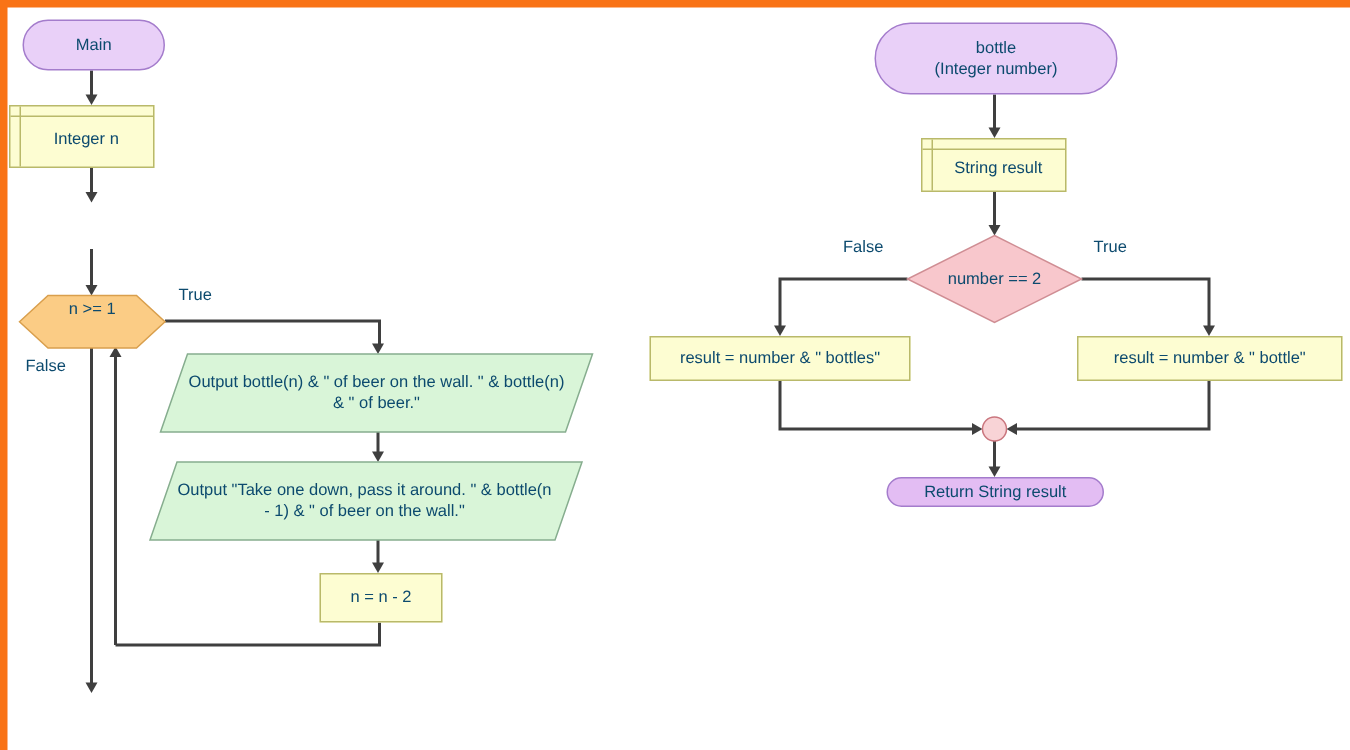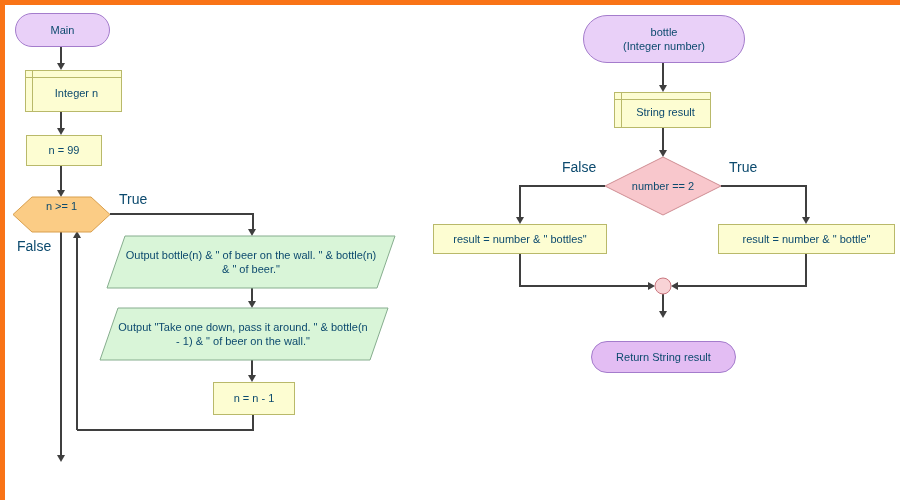--- a/index.html
+++ b/index.html
@@ -12,21 +12,21 @@
   .node{position:absolute;z-index:2;display:flex;align-items:center;justify-content:center;
         font-size:11px;text-align:center;line-height:1.3;box-sizing:border-box;}
   .terminal{background:#e9d0f8;border:1px solid #a47ccc;border-radius:17px;}
   .terminal.fn{border-radius:24px;white-space:pre-line;}
   .terminal.ret{background:#e3bdf3;border-radius:16px;}
   .stmt{background:#fdfdd2;border:1px solid #b9b96a;}
   .decl{background:#fdfdd2;border:1px solid #b9b96a;}
   .decl .h-rule{position:absolute;left:0;right:0;top:6px;border-bottom:1px solid #b9b96a;}
   .decl .v-rule{position:absolute;top:0;bottom:0;left:6px;border-right:1px solid #b9b96a;}
   .overlay{background:transparent;border:none;z-index:3;}
-  .branch-label{position:absolute;z-index:3;font-size:14px;}
+  .branch-label{position:absolute;z-index:3;font-size:11px;}
   .io-text{width:256px;}
 </style>
 </head>
 <body>
 
 <div id="canvas">
 
   <svg id="shapes" width="898" height="498">
     <g stroke="#3f3f3f" stroke-width="2" fill="none">
       <path d="M56 42 V62"></path>
@@ -66,47 +66,44 @@
     <polygon points="120,231 390,231 372,283 102,283" fill="#d9f5d8" stroke="#86ad8e" stroke-width="1"></polygon>
     <polygon points="113,303 383,303 365,355 95,355" fill="#d9f5d8" stroke="#86ad8e" stroke-width="1"></polygon>
     <polygon points="658,152 716,181 658,210 600,181" fill="#f8c7cc" stroke="#cf8d93" stroke-width="1"></polygon>
     <circle cx="658" cy="281" r="8" fill="#f8d3d6" stroke="#ca767e" stroke-width="1"></circle>
   </svg>
 
   <div class="node terminal" style="left:10px;top:8px;width:95px;height:34px;">
     <span>Main</span>
   </div>
 
-  <div class="node decl" style="left:20px;top:65px;width:97px;height:42px;">
+  <div class="node decl" style="left:1px;top:65px;width:97px;height:42px;">
     <div class="h-rule"></div>
     <div class="v-rule"></div>
     <span style="padding-left:6px;padding-top:5px;">Integer n</span>
   </div>
 
-  <div class="node stmt" style="left:21px;top:130px;width:76px;height:31px;">
-    <span>n = 99</span>
-  </div>
 
   <div class="node overlay" style="left:8px;top:192px;width:97px;height:19px;">
     <span>n &gt;= 1</span>
   </div>
 
   <div class="branch-label" style="left:114px;top:186px;">True</div>
   <div class="branch-label" style="left:12px;top:233px;">False</div>
 
   <div class="node overlay" style="left:102px;top:231px;width:288px;height:52px;">
     <span class="io-text">Output bottle(n) &amp; " of beer on the wall. " &amp; bottle(n) &amp; " of beer."</span>
   </div>
 
   <div class="node overlay" style="left:94px;top:303px;width:288px;height:52px;">
     <span class="io-text">Output "Take one down, pass it around. " &amp; bottle(n - 1) &amp; " of beer on the wall."</span>
   </div>
 
   <div class="node stmt" style="left:208px;top:377px;width:82px;height:33px;">
-    <span>n = n - 1</span>
+    <span>n = n - 2</span>
   </div>
 
 
   <div class="node decl" style="left:609px;top:87px;width:97px;height:36px;">
     <div class="h-rule"></div>
     <div class="v-rule"></div>
     <span style="padding-left:6px;padding-top:5px;">String result</span>
   </div>
 
   <div class="node terminal fn" style="left:578px;top:10px;width:162px;height:48px;">
@@ -122,17 +119,17 @@
   <div class="branch-label" style="left:724px;top:154px;">True</div>
 
   <div class="node stmt" style="left:428px;top:219px;width:174px;height:30px;">
     <span>result = number &amp; " bottles"</span>
   </div>
 
   <div class="node stmt" style="left:713px;top:219px;width:177px;height:30px;">
     <span>result = number &amp; " bottle"</span>
   </div>
 
-  <div class="node terminal ret" style="left:586px;top:313px;width:145px;height:32px;margin-top:23px;">
+  <div class="node terminal ret" style="left:586px;top:313px;width:145px;height:20px;">
     <span>Return String result</span>
   </div>
 
 </div>
 
 </body></html>

